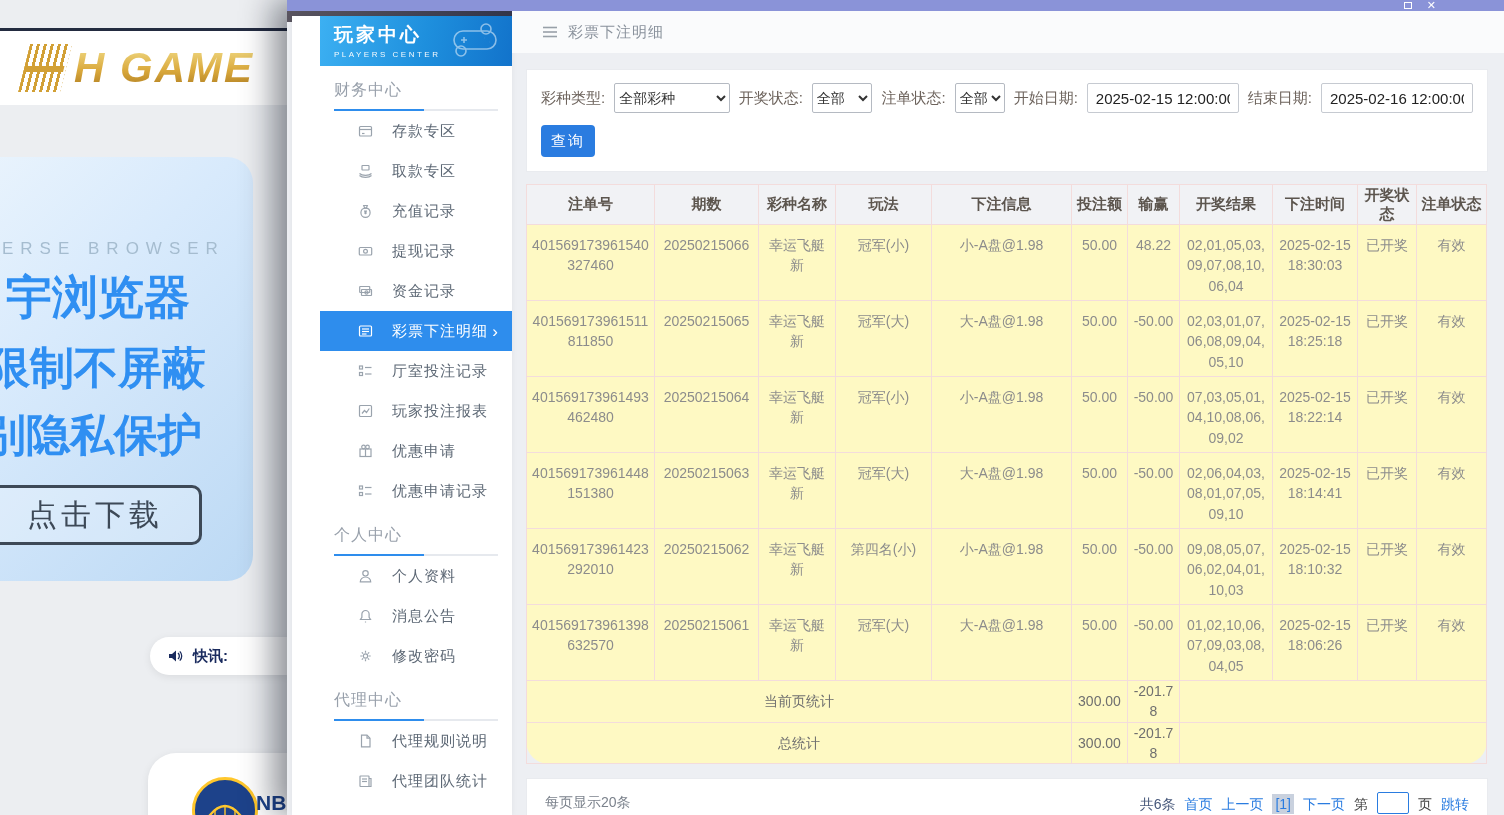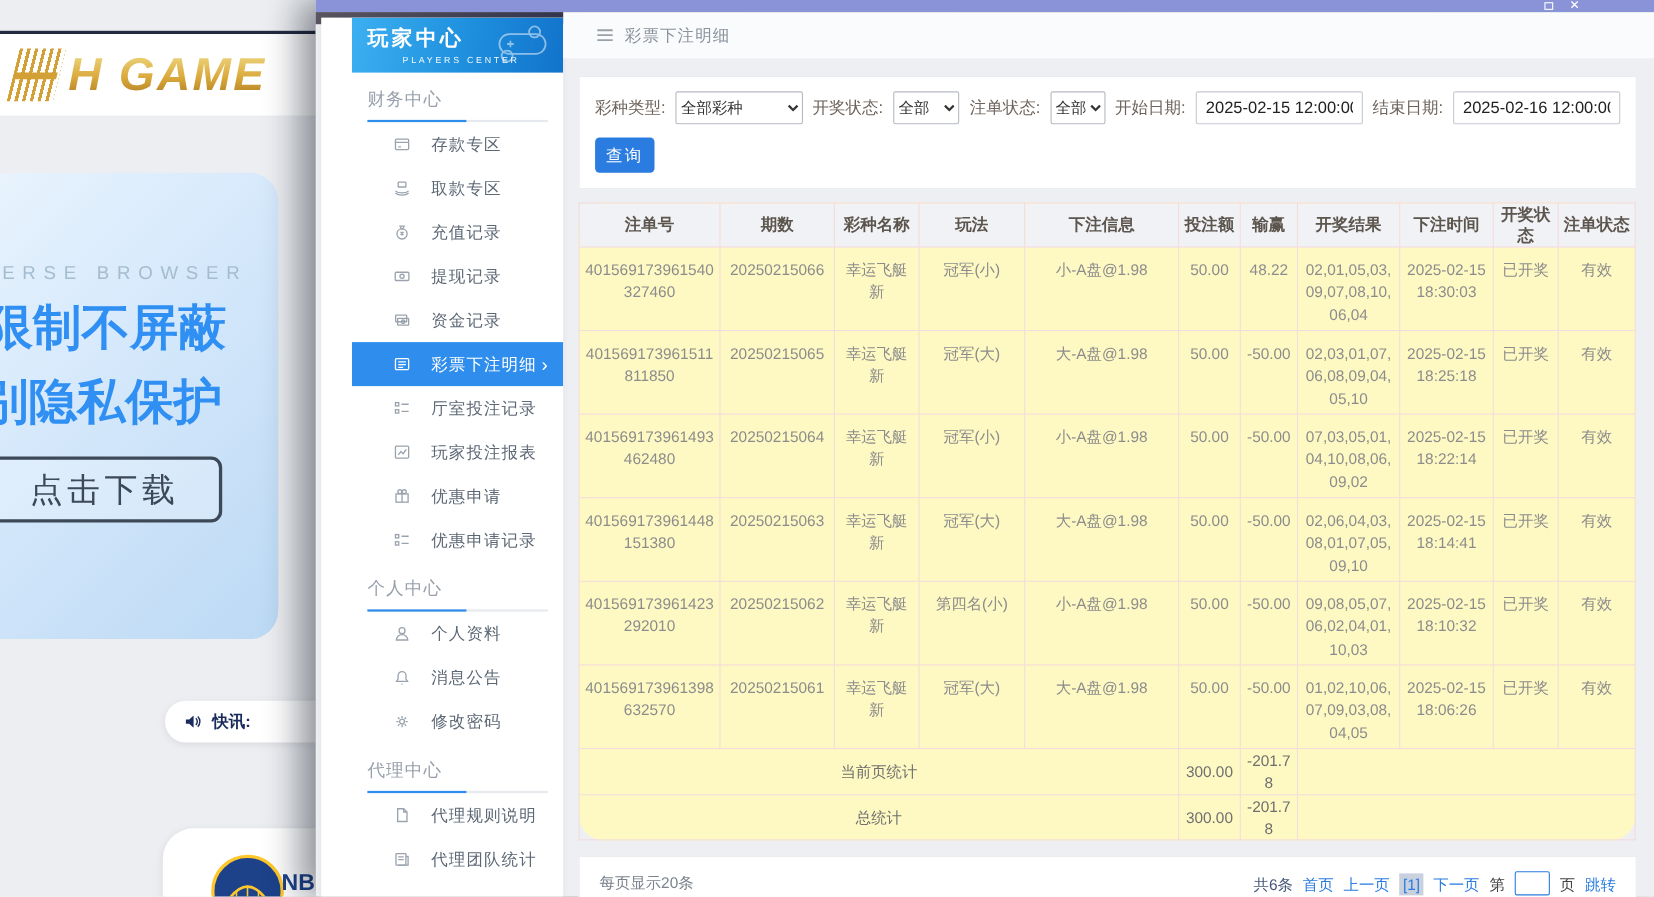--- a/index.html
+++ b/index.html
@@ -2,21 +2,21 @@
 <html><head>
 <meta charset="utf-8">
 <style>
   * { margin:0; padding:0; box-sizing:border-box; }
   html,body { width:1504px; height:815px; overflow:hidden;
     font-family:"Liberation Sans","DejaVu Sans",sans-serif; background:#eef0f2; }
 
   
   .page-left { position:absolute; left:0; top:0; width:287px; height:815px; background:#eceef1; overflow:hidden; }
   .page-left .darkline { position:absolute; left:0; top:28px; width:100%; height:3px; background:#232b40; }
-  .logo-band { position:absolute; left:0; top:31px; width:100%; height:74px; background:#fff; display:flex; align-items:center; padding-left:12px; }
+  .logo-band { position:absolute; left:0; top:31px; width:100%; height:74px; background:#fff; display:flex; align-items:center; padding-left:24px; }
   .logo-stripes { width:42px; height:48px; margin-right:8px; position:relative;
     background:repeating-linear-gradient(90deg,#d2a035 0 3px,transparent 3px 7px); transform:skewX(-14deg); }
   .logo-stripes::after { content:""; position:absolute; left:2px; right:2px; top:46%; height:6px; background:#d2a035; }
   .logo-text { font-size:42px; font-weight:bold; font-style:italic; letter-spacing:2px;
     background:linear-gradient(180deg,#f3e08e 0%,#daa93c 55%,#a8761d 100%);
     -webkit-background-clip:text; background-clip:text; color:transparent; }
 
   .promo-banner { position:absolute; left:-62px; top:157px; width:315px; height:424px; border-radius:26px;
     background:linear-gradient(135deg,#ecf5fd 0%,#d8eafc 40%,#bcd9f4 100%); overflow:hidden; }
   .promo-inner { padding-left:64px; }
@@ -46,21 +46,21 @@
   .tb-max { position:absolute; right:92px; top:2px; width:8px; height:7px; border:1.5px solid #fff; cursor:pointer; }
   .tb-close { position:absolute; right:68px; top:-1px; color:#fff; font-size:11px; line-height:12px; cursor:pointer; }
   .darkbar { position:absolute; left:0; top:11px; right:0; height:11px;
     background:linear-gradient(90deg,#5a5560 0%,#2c3048 22%,#131f39 48%,#0c2440 72%,#0f4a66 88%,#1a6e8a 100%); }
 
   
   .sidebar { position:absolute; left:5px; top:16px; width:220px; bottom:0; background:#fff; box-shadow:0 0 6px rgba(0,0,0,.06); overflow:hidden;padding-left:28px; }
   .side-header { height:50px; background:linear-gradient(100deg,#3cb0f2 0%,#1e8fdd 55%,#1273cb 100%);
     color:#fff; padding:6px 0 0 14px; position:relative; overflow:hidden; }
   .side-title { font-size:19px; letter-spacing:3px; font-weight:bold; }
-  .side-sub { font-size:8px; letter-spacing:2.5px; margin-top:2px; opacity:.95;margin-left:32px; }
+  .side-sub { font-size:8px; letter-spacing:2.5px; margin-top:2px; opacity:.95; }
   .gamepad { position:absolute; right:8px; top:5px; opacity:.5; }
   .section-label { padding:14px 14px 0 14px; font-size:16px; color:#98a0ab; letter-spacing:1px; }
   .section-underline { margin:8px 14px 0 14px; height:2px; background:#e6e9ee; position:relative; }
   .section-underline::before { content:""; position:absolute; left:0; top:0; height:2px; width:55%; background:#2e8ded; }
   .menu-item { height:40px; display:flex; align-items:center; padding-left:36px; gap:18px; cursor:pointer; position:relative; }
   .mi-icon { width:18px; height:16px; color:#9aa3ad; display:flex; align-items:center; justify-content:center; }
   .mi-label { font-size:15px; color:#5d6875; letter-spacing:1px; }
   .menu-item.active { background:#2e8ded; }
   .menu-item.active .mi-label, .menu-item.active .mi-icon { color:#fff; }
   .menu-chevron { position:absolute; right:14px; color:#fff; font-size:17px; line-height:1; }
@@ -102,20 +102,21 @@
 <div class="page-left">
   <div class="darkline"></div>
   <div class="logo-band">
     <div class="logo-stripes"></div>
     <div class="logo-text">H GAME</div>
   </div>
 
   <div class="promo-banner">
     <div class="promo-inner">
       <div class="promo-tagline">ERSE BROWSER</div>
+      <div class="promo-line1">宇浏览器</div>
       <div class="promo-line2">限制不屏蔽</div>
       <div class="promo-line3">别隐私保护</div>
       <div class="promo-btn">点击下载</div>
     </div>
   </div>
 
   <div class="ticker">
     <span style="display:flex;">
       <svg width="18" height="16" viewBox="0 0 16 16">
         <path d="M2 6 h3 l4 -3.5 v11 L5 10 H2 z" fill="#1a2b5e"></path>

